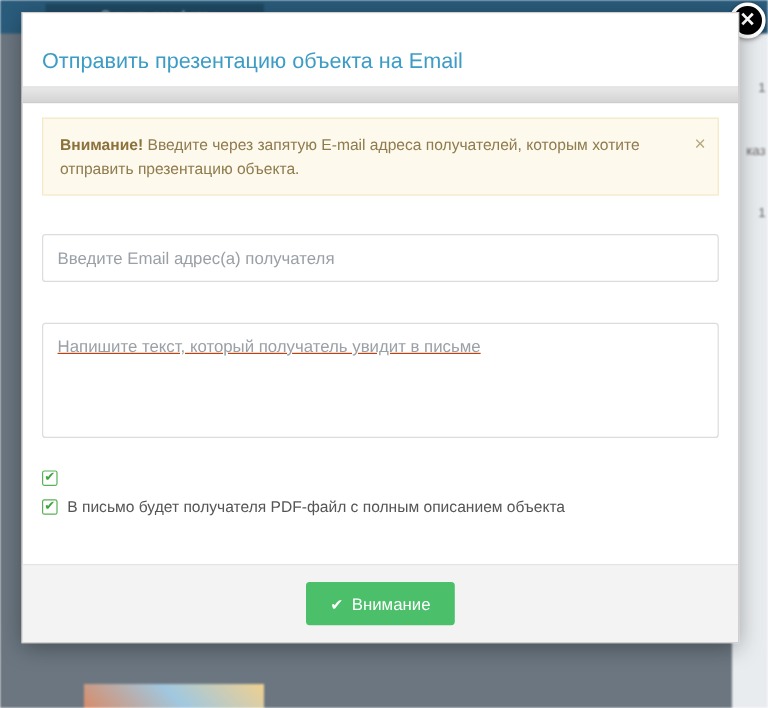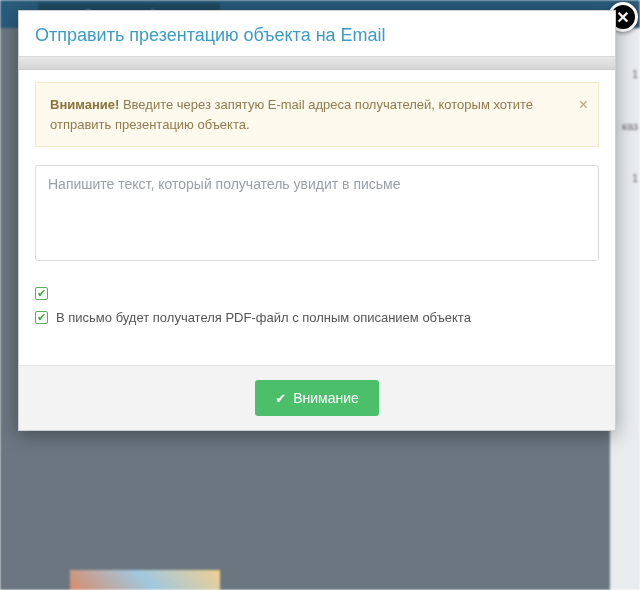--- a/index.html
+++ b/index.html
@@ -23,58 +23,59 @@
     background: #e9ecef; color:#666; font-size:11px;
     display:flex; flex-direction:column; gap:40px; padding-top:40px; align-items:flex-end; padding-right:2px;
   }
   .bg-thumb {
     position: absolute; bottom: 0; left: 70px; width: 150px; height: 20px;
     background: linear-gradient(45deg,#d88c6a,#a0c8e0,#f0d090);
   }
   .modal-wrap {
     position: absolute; top: 10px; left: 18px; width: 598px;
     background: #ffffff; border: 1px solid #d0d0d0; box-shadow: 0 4px 18px rgba(0,0,0,0.35);
-    padding: 14px 16px 18px 16px;
+    padding: 30px 16px 18px 16px;
   }
   .close-circle {
     position: absolute; top: 2px; right: 2px; width: 30px; height: 30px;
     border-radius: 50%; background: #000; color: #fff; border:3px solid #fff;
     display:flex; align-items:center; justify-content:center;
     font-weight:bold; font-size:16px; cursor:pointer;
     box-shadow:0 1px 4px rgba(0,0,0,0.5);
   }
   .m-title {
     font-size: 18px; color: #3d9cc5; font-weight: 400; padding-bottom: 10px;
   }
   .title-bar {
     height: 14px; margin: 0 -16px 12px -16px;
     background: linear-gradient(#e8e8e8,#d4d4d4);
     border-top:1px solid #d8d8d8; border-bottom:1px solid #ccc;
   }
   .alert {
     background: #fdf9ec; border: 1px solid #f3e9c8; color: #8f7b4e;
     padding: 12px 30px 12px 14px; font-size: 13px; line-height: 1.5;
-    position: relative; 
+    position: relative; margin-bottom: 32px;
   }
   .alert b { color: #8b713a; }
   .alert .x {
     position:absolute; top:10px; right:10px; color:#b5a77d; cursor:pointer; font-size:16px;
   }
   .field {
     width: 100%; margin-bottom: 16px;
   }
   .input {
     width:100%; height:40px; border:1px solid #dcdcdc; border-radius:3px;
     padding: 0 12px; font-size:14px; color:#444; background:#fff;
   }
   .input::placeholder,.textarea::placeholder { color:#9aa0a6; }
   .textarea {
     width:100%; height:96px; border:1px solid #dcdcdc; border-radius:3px;
-    padding: 10px 12px; font-size:14px; color:#3b82f6; resize:none; font-family:inherit;
+    padding: 10px 12px; font-size:14px; color:#c2410c; resize:none; font-family:inherit;
     margin-top: 18px;
+    text-decoration: underline;
   }
   .checks { margin-top: 22px; }
   .chk {
     display:flex; align-items:center; gap:8px; font-size:13px; color:#555; margin-bottom:10px;
   }
   .chk .box {
     width:13px; height:13px; border:1px solid #58b158; border-radius:2px;
     display:flex; align-items:center; justify-content:center; color:#3fa63f; font-size:11px; line-height:1;
   }
   .action-bar {
@@ -107,20 +108,23 @@
 <div class="modal-wrap">
 
   <div class="m-title">Отправить презентацию объекта на Email</div>
   <div class="title-bar"></div>
 
   <div class="alert">
     <b>Внимание!</b><span> Введите через запятую E-mail адреса получателей, которым хотите отправить презентацию объекта.</span>
     <span class="x">×</span>
   </div>
 
+  <div class="field">
+    <input class="input" type="text" placeholder="Введите Email адрес(а) получателя" style="">
+  </div>
 
 
   <textarea class="textarea" placeholder="Напишите текст, который получатель увидит в письме" style=""></textarea>
 
   <div class="checks">
     <label class="chk">
       <span class="box">✔</span>
     </label>
     <label class="chk">
       <span class="box">✔</span>

